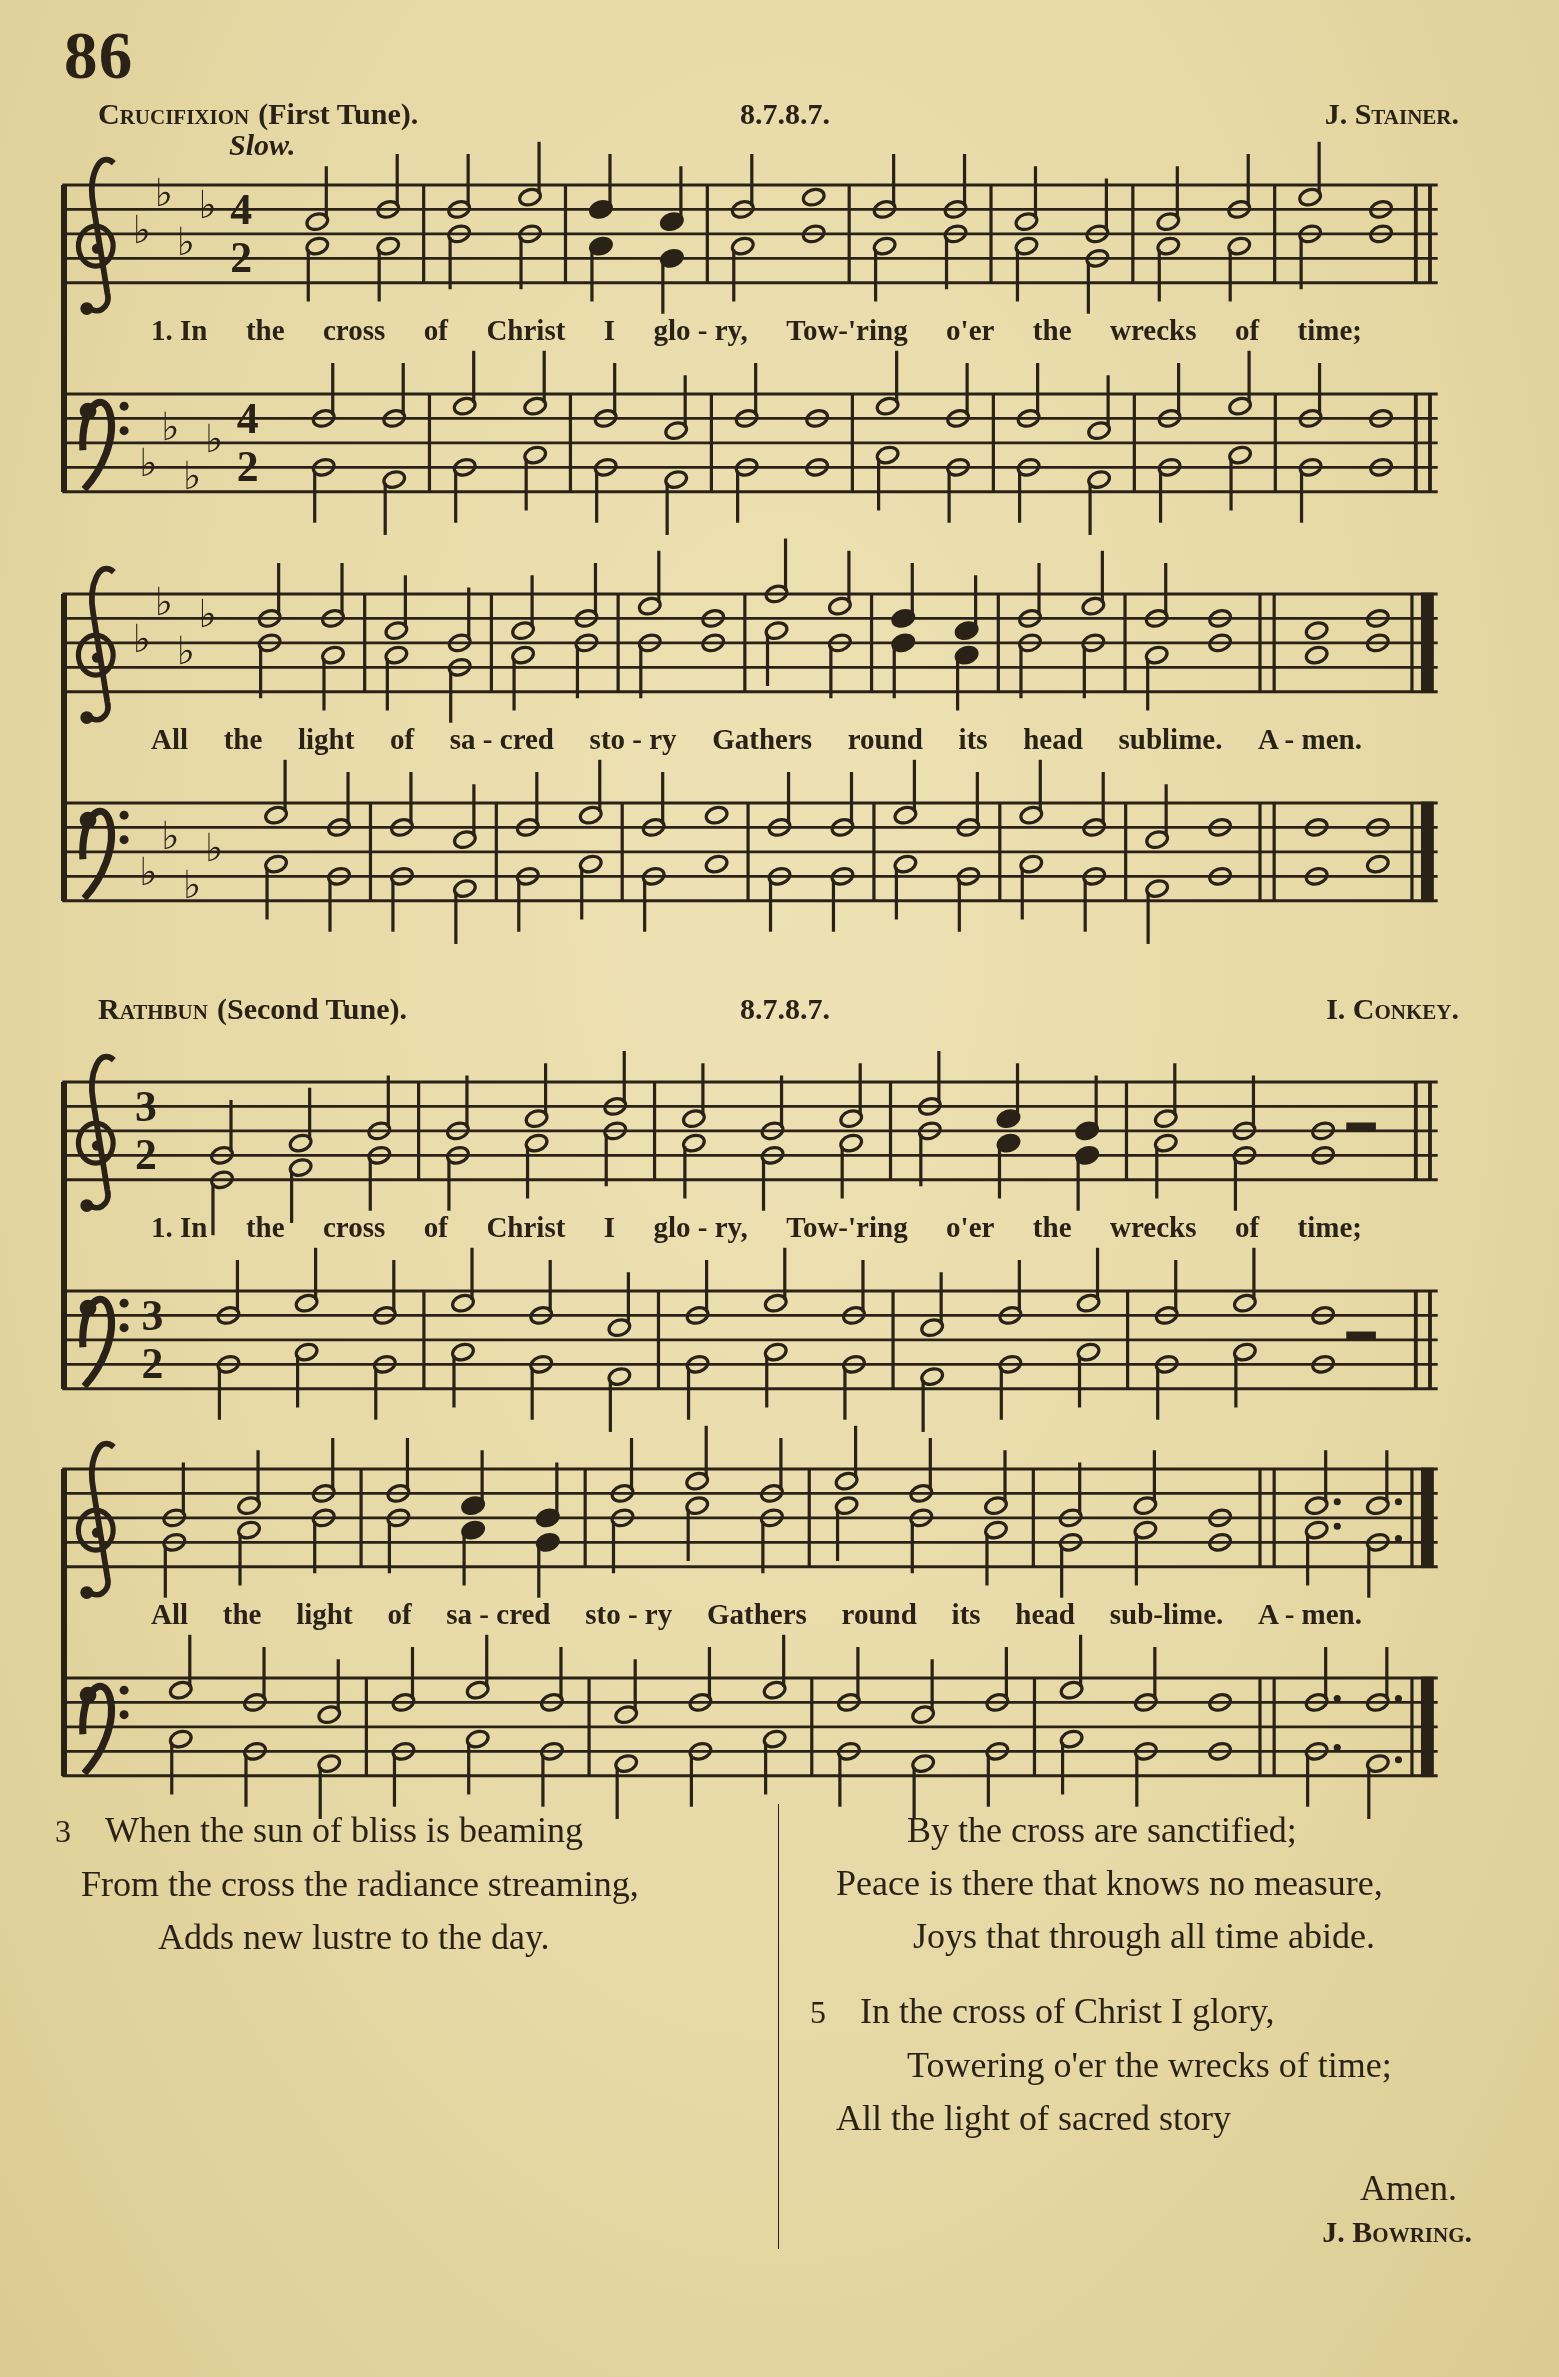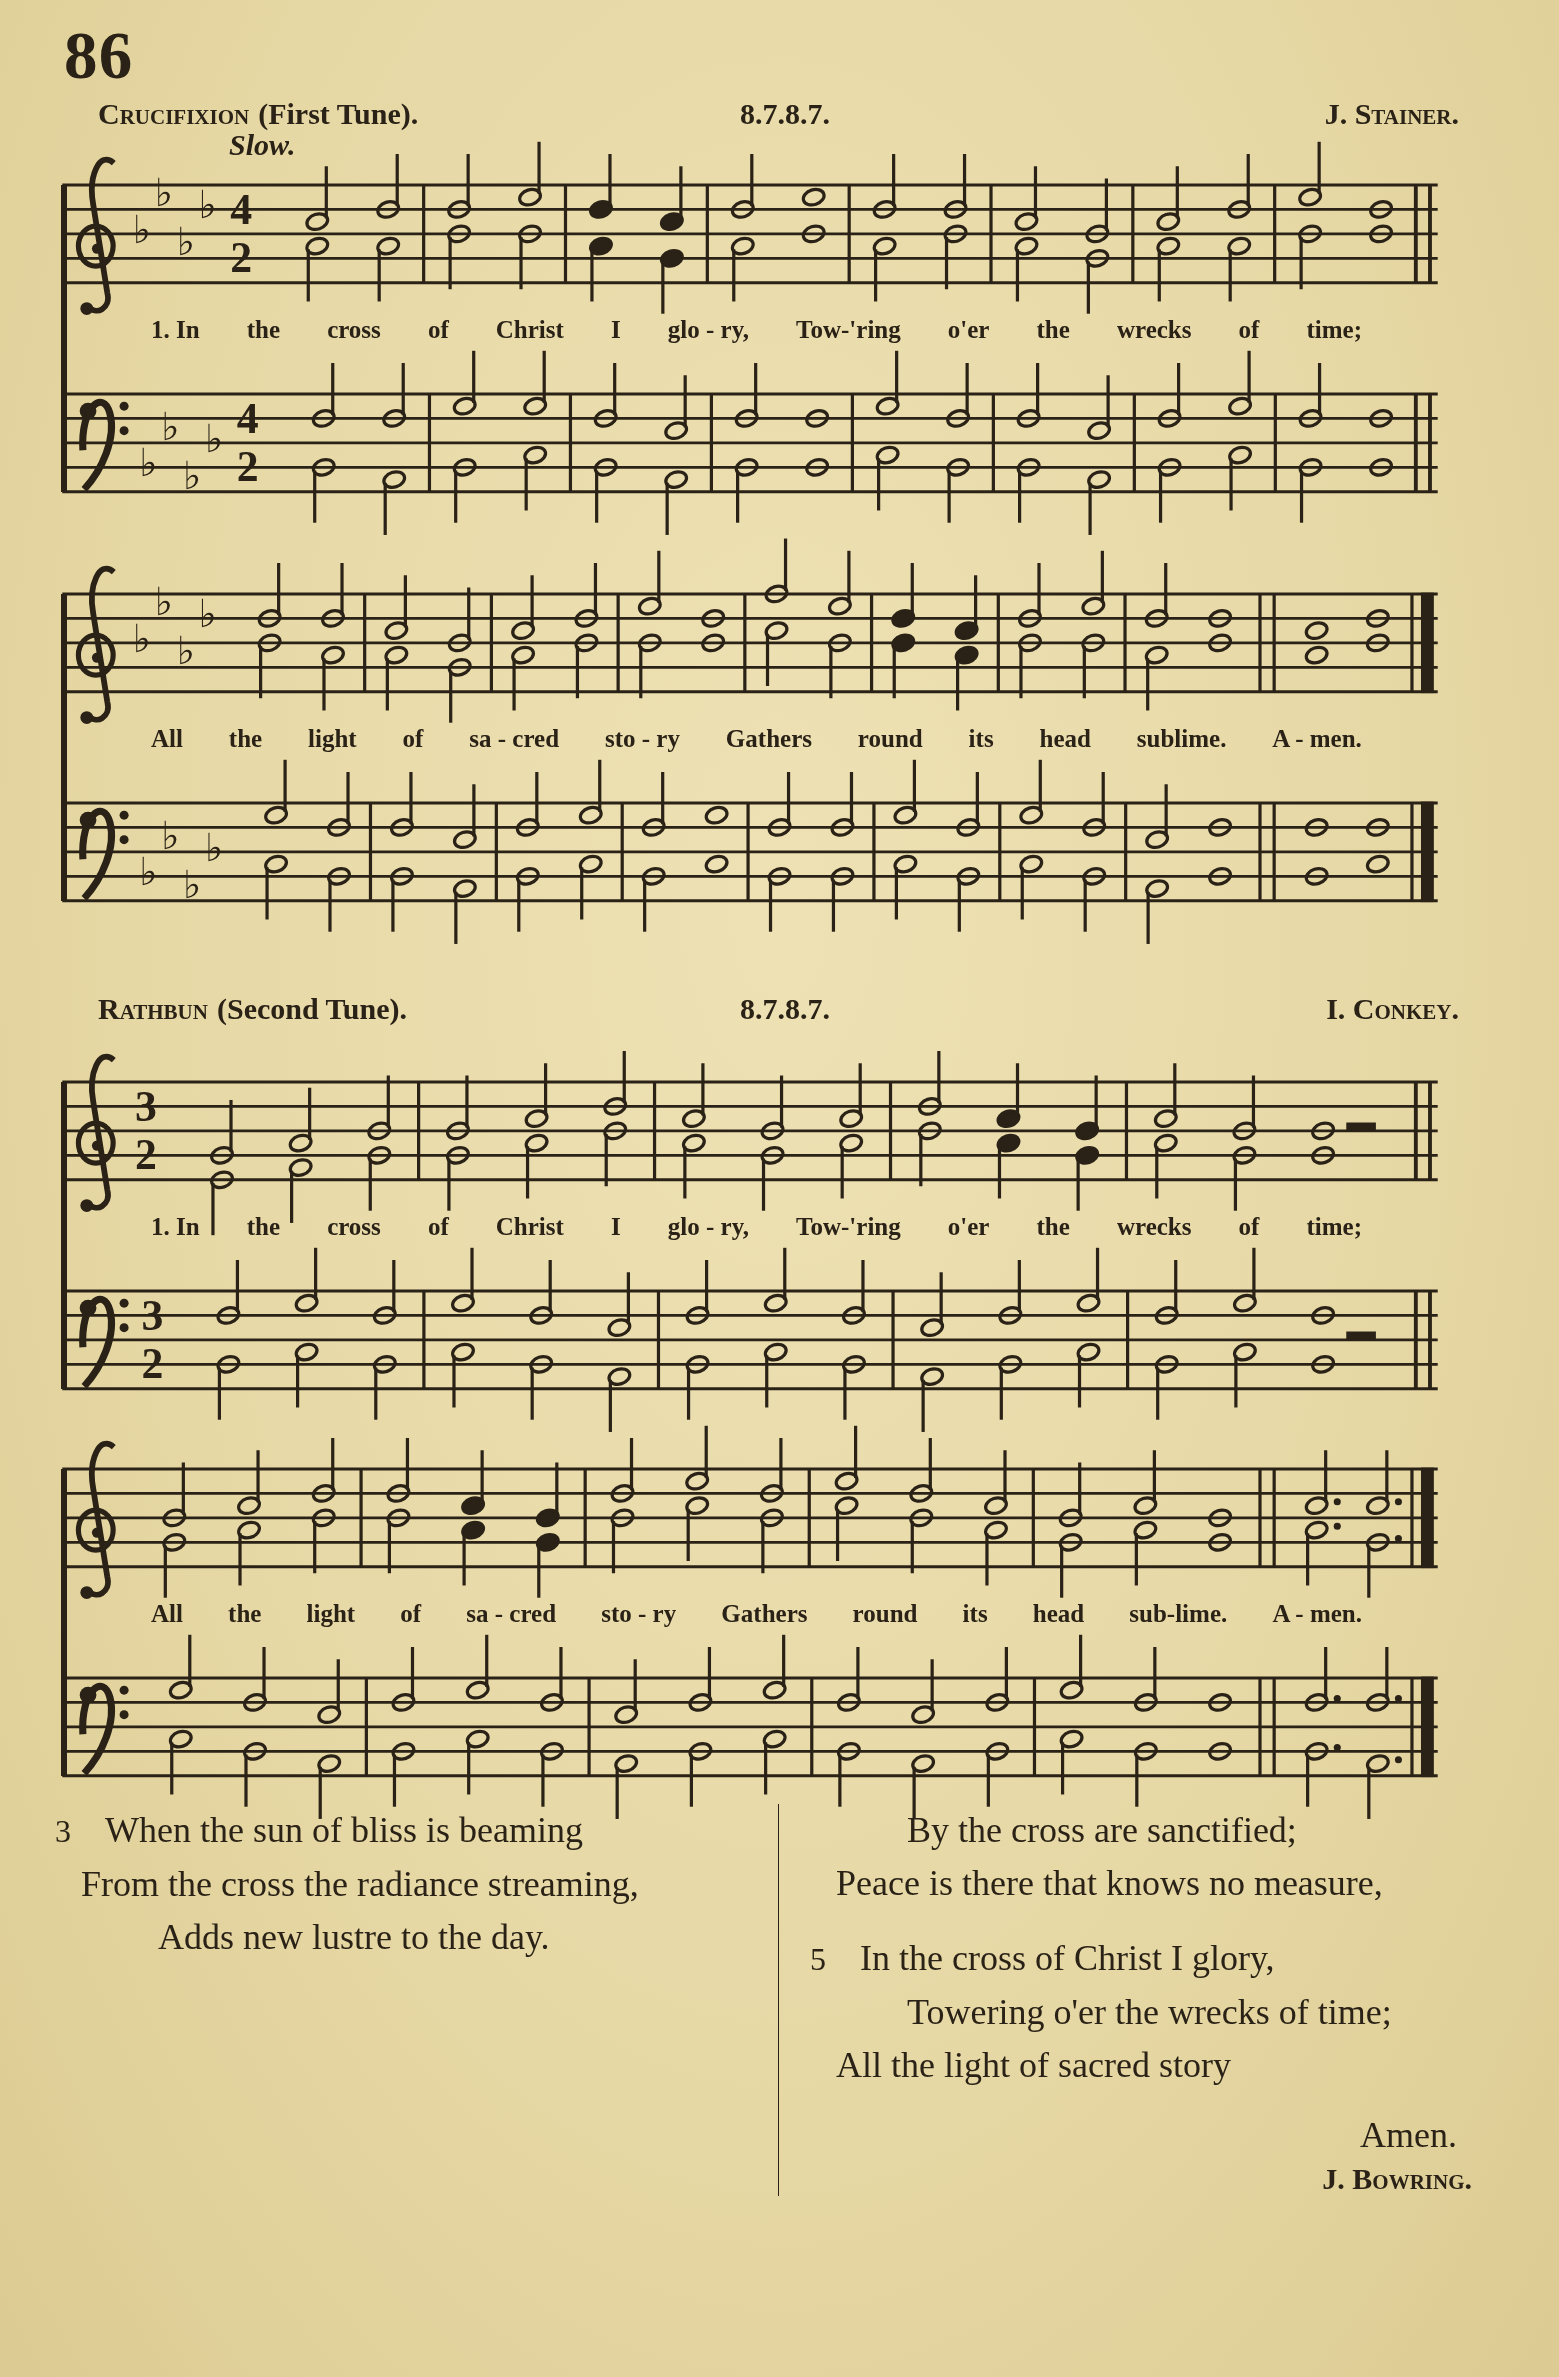--- a/index.html
+++ b/index.html
@@ -16,21 +16,21 @@
   .th-meter{position:absolute;left:692px;top:0;margin-left:48px;}
   .th-right{position:absolute;right:100px;top:0;white-space:nowrap;}
   .sc{font-variant:small-caps;}
   .it{margin-left:9px;}
   .tempo{position:absolute;left:229px;top:128px;font-size:30px;font-weight:bold;font-style:italic;}
   .system{position:absolute;left:61px;width:1378px;}
   .system::before{content:"";position:absolute;left:0;top:40px;bottom:23px;width:5.8px;background:#2a2216;}
   .staff{width:1378px;height:161px;}
   .staff svg{display:block;overflow:visible;}
   .lyric-row{height:48px;display:flex;align-items:center;justify-content:space-between;
-    padding:0 77px 0 90px;font-size:25px;font-weight:bold;white-space:nowrap;}
+    padding:0 77px 0 90px;font-size:29px;font-weight:bold;white-space:nowrap;}
   .syl{display:inline-block;}
   .verses{position:absolute;top:1804px;left:55px;right:57px;display:flex;align-items:stretch;}
   .vcol-left{width:723px;padding-right:11.6px;box-sizing:border-box;}
   .vcol-right{flex:1;border-left:1.9px solid #2a2216;padding-left:31px;box-sizing:border-box;}
   .verse{margin-bottom:22px;font-size:36px;line-height:53px;}
   .vnum{display:inline-block;width:50px;font-size:32px;}
   .vline.i1{padding-left:97px;}
   .vline.i2{padding-left:26px;}
   .vline.i3{padding-left:103px;}
   .amen-line{text-align:right;padding-right:45px;font-size:36px;margin-top:3.9px;}
@@ -834,20 +834,21 @@
       <div class="verse">
           <div class="vline i0"><span class="vnum">3</span>When the sun of bliss is beaming</div>
           <div class="vline i2">From the cross the radiance streaming,</div>
           <div class="vline i3">Adds new lustre to the day.</div>
         </div>
     </div>
     <div class="vcol-right">
       <div class="verse">
           <div class="vline i1">By the cross are sanctified;</div>
           <div class="vline i2">Peace is there that knows no measure,</div>
+          <div class="vline i3">Joys that through all time abide.</div>
         </div>
       <div class="verse">
           <div class="vline i0"><span class="vnum">5</span>In the cross of Christ I glory,</div>
           <div class="vline i1">Towering o'er the wrecks of time;</div>
           <div class="vline i2">All the light of sacred story</div>
         </div>
       <div class="amen-line">Amen.</div>
       <div class="author-line sc">J. Bowring.</div>
     </div>
   </div>

